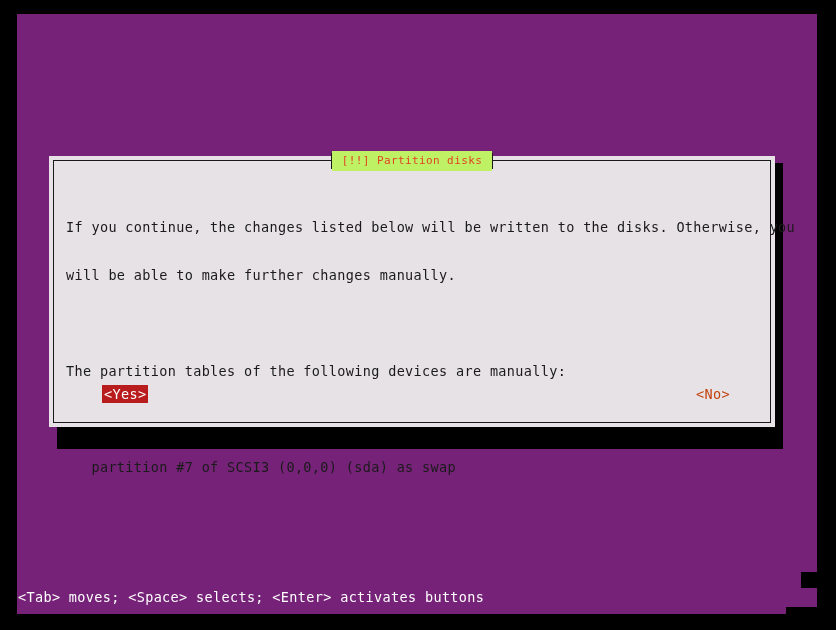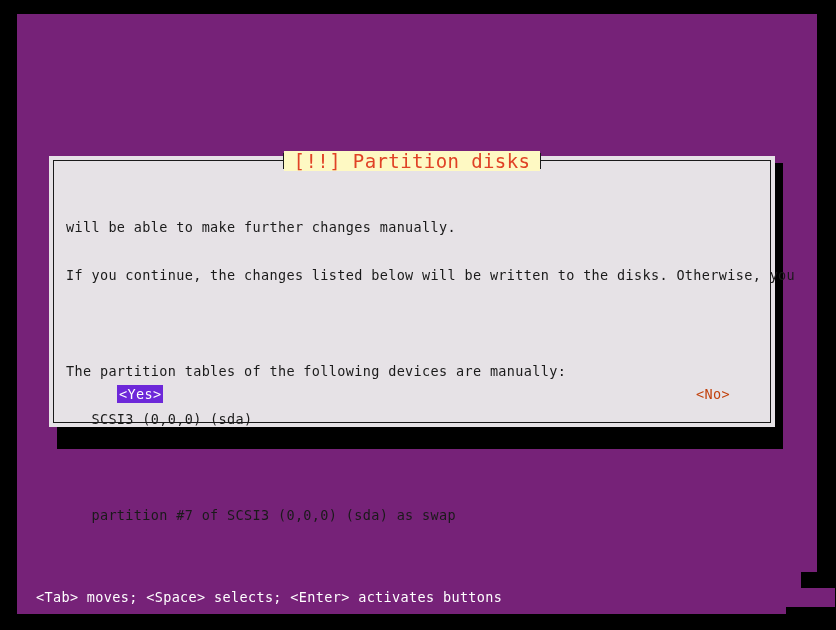--- a/index.html
+++ b/index.html
@@ -83,23 +83,23 @@
     top: -10px;
     left: 0;
     width: 100%;
     height: 20px;
     display: flex;
     align-items: center;
     justify-content: center;
     pointer-events: none;
   }
   .title-text {
-    background: #fef9c3;
+    background: #bef264;
     color: #e04226;
-    font-size: 19px;
+    font-size: 11px;
     line-height: 20px;
     letter-spacing: 0.4px;
     padding: 0 10px;
     white-space: pre;
   }
   
   .title-tick {
     width: 1px;
     height: 16px;
     background: #1a1a1a;
@@ -131,22 +131,22 @@
   }
   .btn {
     position: absolute;
     font-size: 13.5px;
     line-height: 18px;
     letter-spacing: 0.35px;
     white-space: pre;
     padding: 0 2px;
   }
   .btn-yes {
-    left: 51px;
-    background: #6d28d9;
+    left: 36px;
+    background: #b91c1c;
     color: #ffffff;
   }
   .btn-no {
     right: 28px;
     background: transparent;
     color: #c2410c;
   }
 
   
   .statusbar {
@@ -156,21 +156,20 @@
     width: 800px;
     height: 19px;
     background: #762278;
     color: #ffffff;
     font-size: 13.5px;
     line-height: 19px;
     letter-spacing: 0.35px;
     white-space: pre;
     padding-left: 1px;
     box-sizing: border-box;
-    margin-left: 18px;
   }
 </style>
 </head>
 <body>
 
 <div id="screen">
 
   <div class="console-bg"></div>
   <div class="bg-notch-right"></div>
   <div class="bg-notch-corner"></div>
@@ -180,25 +179,24 @@
   <div class="dialog">
     <div class="dialog-inner">
 
       <div class="title-wrap">
         <span class="title-tick"></span>
         <span class="title-text">[!!] Partition disks</span>
         <span class="title-tick"></span>
       </div>
 
       <div class="dialog-body">
+        <div class="line">If you continue, the changes listed below will be written to the disks. Otherwise, you</div>
         <div class="line">will be able to make further changes manually.</div>
-        <div class="line">If you continue, the changes listed below will be written to the disks. Otherwise, you</div>
         <div class="line blank"></div>
         <div class="line">The partition tables of the following devices are manually:</div>
-        <div class="line">   SCSI3 (0,0,0) (sda)</div>
         <div class="line blank"></div>
         <div class="line">   partition #7 of SCSI3 (0,0,0) (sda) as swap</div>
         
         
       </div>
 
       <div class="button-row">
         <span class="btn btn-yes">&lt;Yes&gt;</span>
         <span class="btn btn-no">&lt;No&gt;</span>
       </div>

